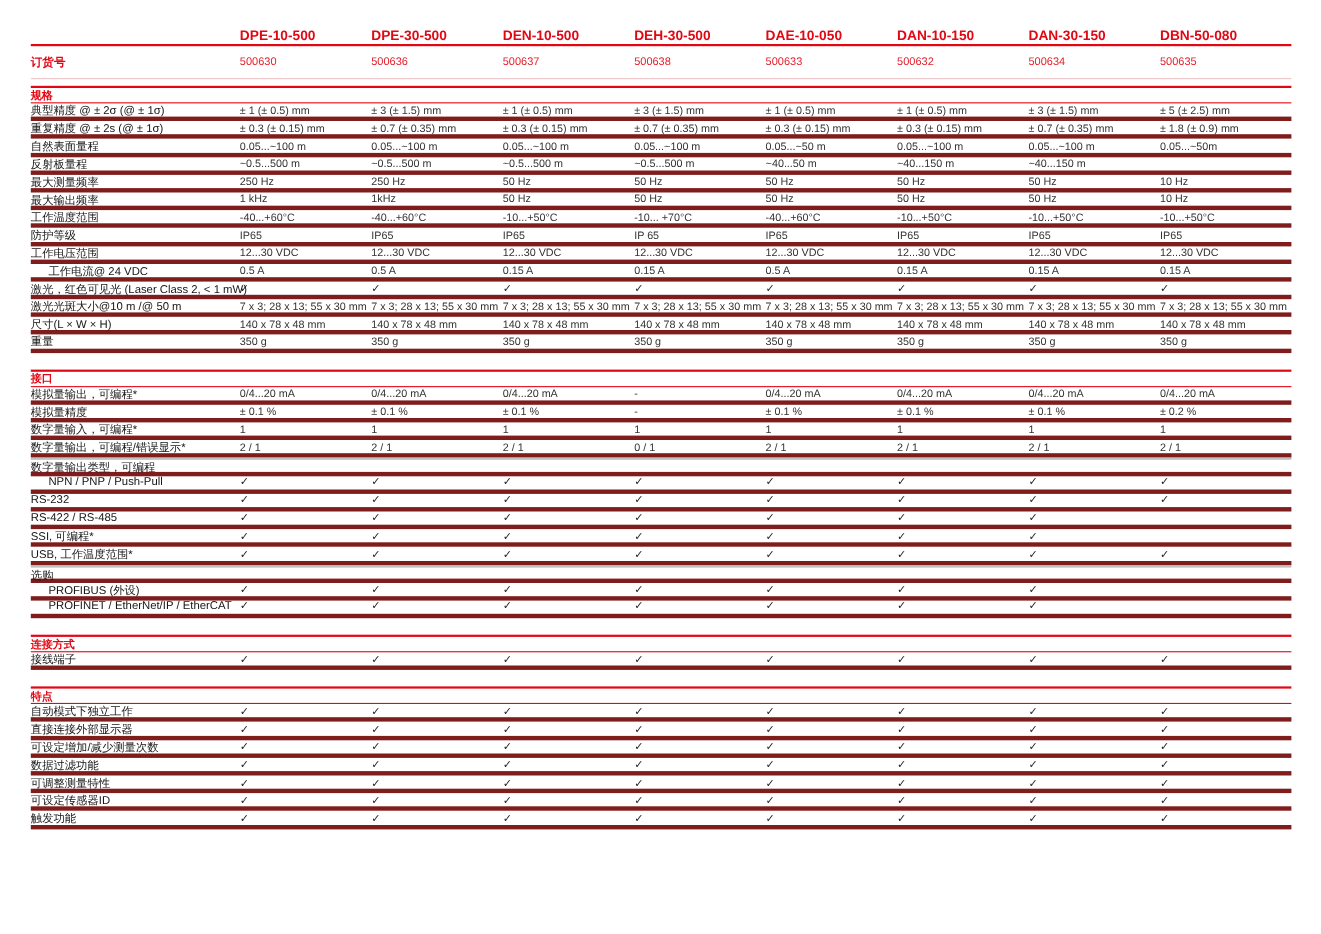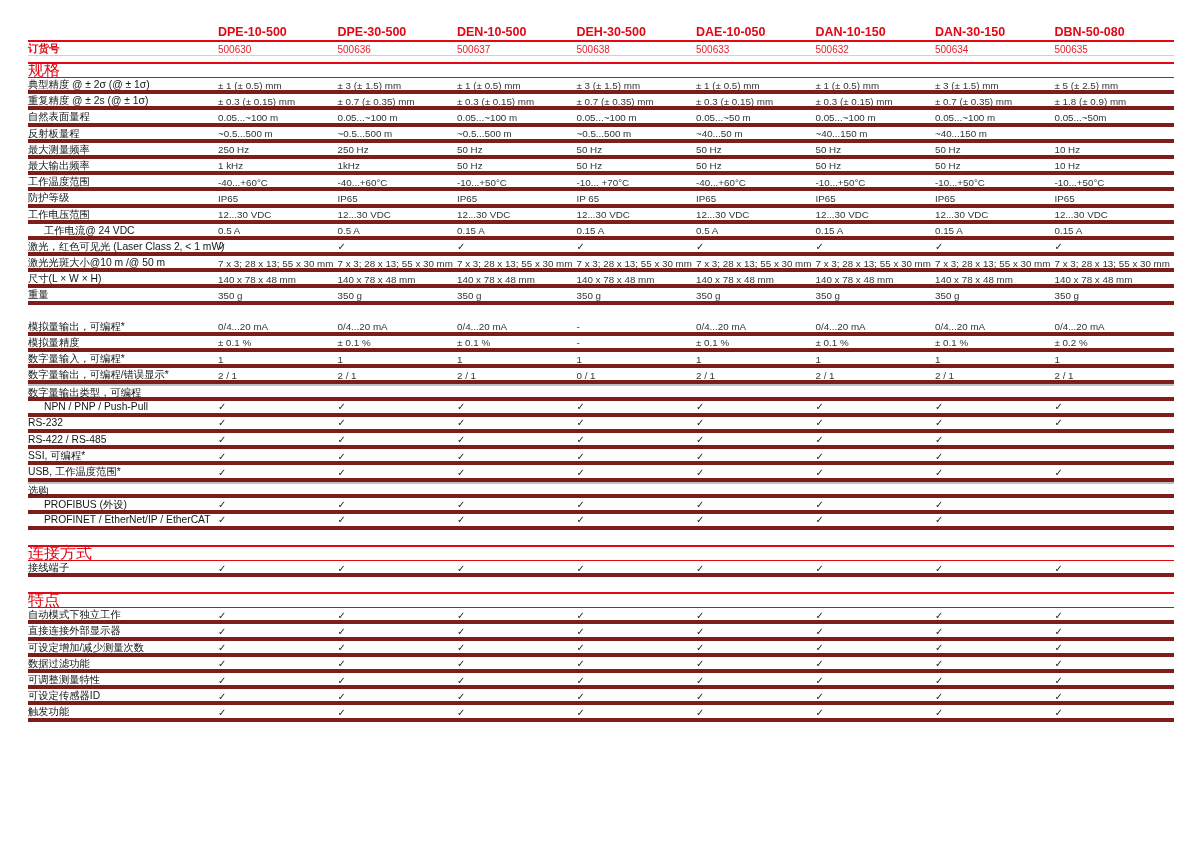--- a/index.html
+++ b/index.html
@@ -11,32 +11,32 @@
   }
   .page { position:relative; width:1201px; height:849px; background:#fff; }
   .spec-table { position:absolute; left:28px; top:24px; width:1146px; }
 
   .row { display:grid; grid-template-columns:190px repeat(8,1fr); align-items:stretch; }
   .cell { display:flex; align-items:center; white-space:nowrap; overflow:visible; }
 
   .header-row { height:18px; border-bottom:2px solid #e30613; }
   .model-cell { font-weight:bold; font-size:12.5px; color:#e30613; letter-spacing:0; }
 
-  .order-row { height:14px; border-bottom:1px solid #eec3c6; }
+  .order-row { height:30px; border-bottom:1px solid #eec3c6; }
   .order-label { color:#e30613; font-weight:bold; font-size:10.5px; }
   .order-no { color:#e3222e; font-size:10px; }
 
   .gap-small { height:6px; }
   .gap-section { height:15px; }
 
   .section-row {
     height:16px; display:flex; align-items:center;
     border-top:2px solid #e30613; border-bottom:1.5px solid #e30613;
   }
-  .section-title { color:#e30613; font-weight:normal; font-size:16px; }
+  .section-title { color:#e30613; font-weight:bold; font-size:10px; }
 
   .data-row { height:16.2px; border-bottom:4px solid #7f1d1d; }
   .data-row.divider-above { border-top:2px double #bfbfbf; }
   .row-label { color:#151515; font-size:10.3px; }
   .row-label.indent { padding-left:16px;text-align:right; }
   .value-cell { color:#333; font-size:9.8px; }
   .value-cell.check { font-size:10px; color:#222; }
 </style>
 </head>
 <body>
@@ -217,20 +217,23 @@
         <div class="cell value-cell">350 g</div>
         <div class="cell value-cell">350 g</div>
         <div class="cell value-cell">350 g</div>
         <div class="cell value-cell">350 g</div>
         <div class="cell value-cell">350 g</div>
         <div class="cell value-cell">350 g</div>
         <div class="cell value-cell">350 g</div>
         <div class="cell value-cell">350 g</div>
       </div>
       <div class="gap-section"></div>
+      <div class="section-row">
+        <span class="section-title">接口</span>
+      </div>
       <div class="row data-row">
         <div class="cell row-label">模拟量输出，可编程*</div>
         <div class="cell value-cell">0/4...20 mA</div>
         <div class="cell value-cell">0/4...20 mA</div>
         <div class="cell value-cell">0/4...20 mA</div>
         <div class="cell value-cell">-</div>
         <div class="cell value-cell">0/4...20 mA</div>
         <div class="cell value-cell">0/4...20 mA</div>
         <div class="cell value-cell">0/4...20 mA</div>
         <div class="cell value-cell">0/4...20 mA</div>

